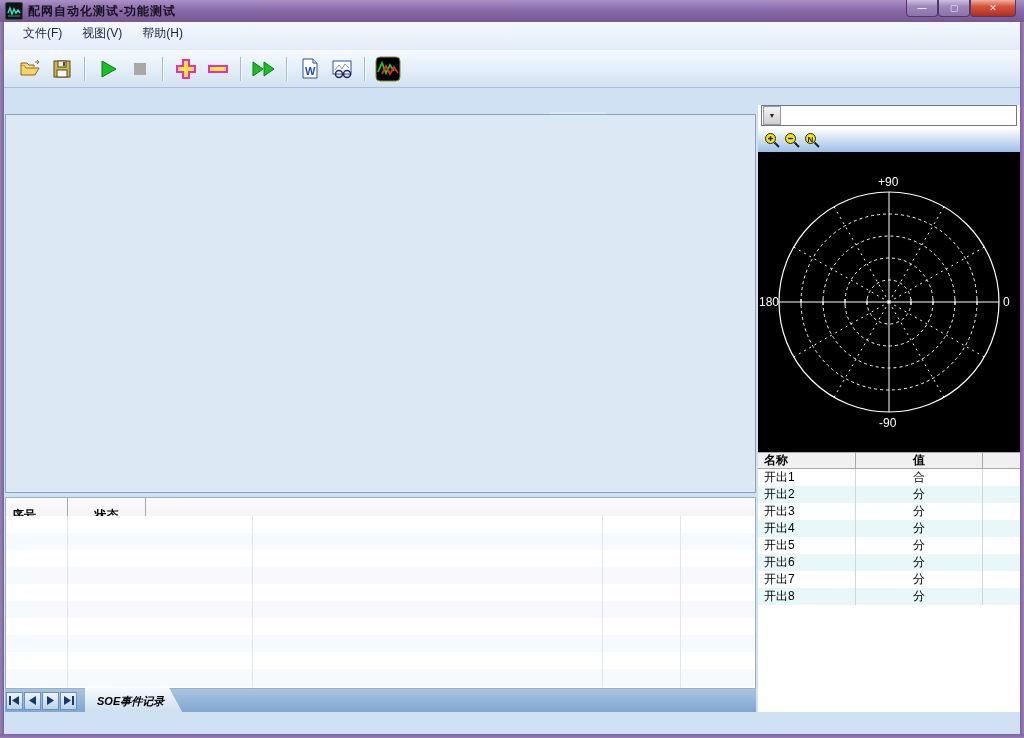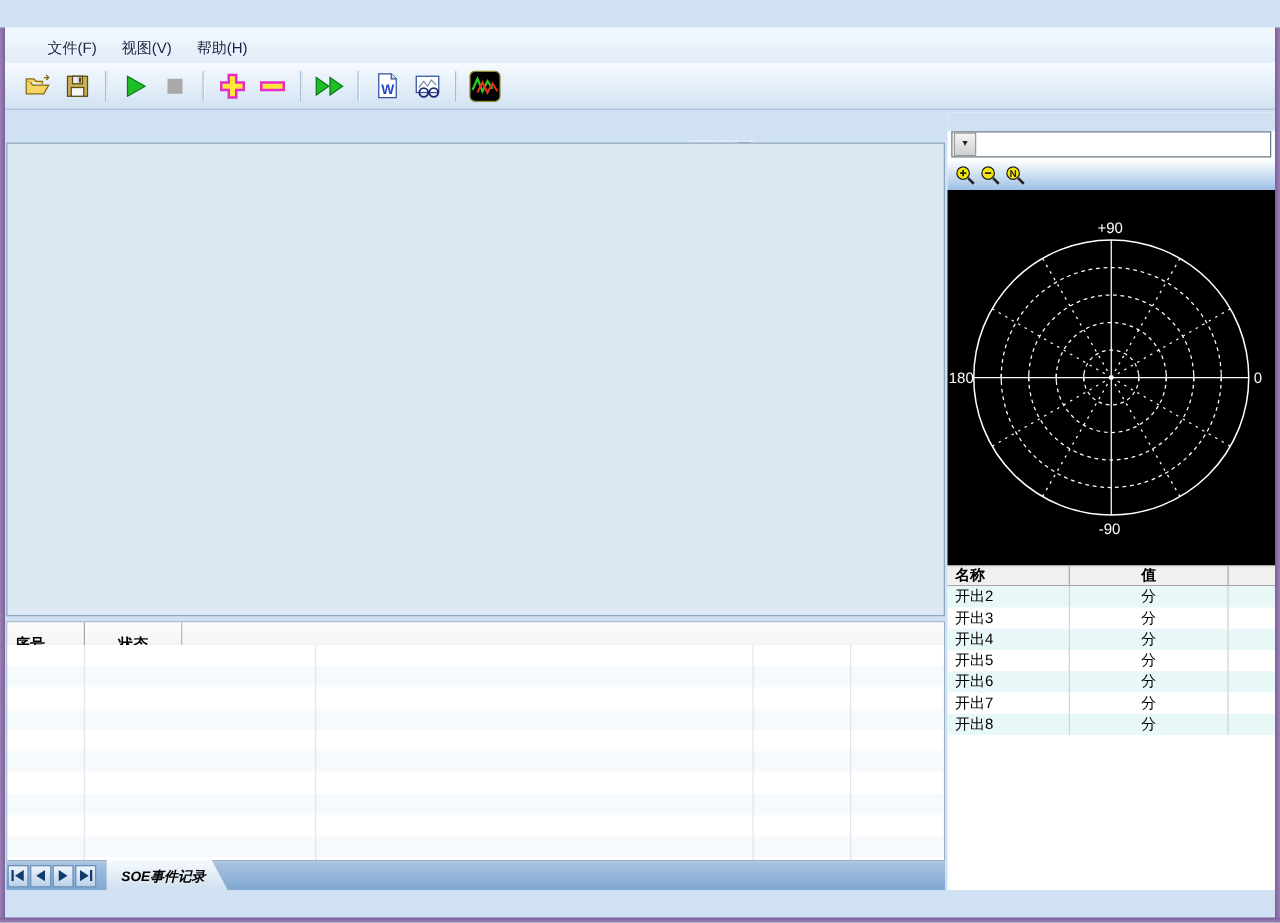--- a/index.html
+++ b/index.html
@@ -15,21 +15,21 @@
   .appicon svg{position:absolute;left:0;top:0;}
   .title{font-weight:bold;color:#15101e;letter-spacing:1px;}
   .winbtns{position:absolute;right:8px;top:0;display:flex;}
   .wbtn{height:16px;border:1px solid #4e3a68;border-top:none;border-radius:0 0 4px 4px;
     display:flex;align-items:center;justify-content:center;color:#f2eef8;font-size:9px;font-weight:bold;
     background:linear-gradient(#cdbfde,#9d89bb 40%,#8a72ab);}
   .wbtn.close{background:linear-gradient(#f2b0a0,#d4543c 40%,#b03020);width:44px;}
   .wbtn.min,.wbtn.max{width:30px;}
   
   .menubar{position:absolute;left:4px;right:4px;top:22px;height:28px;background:linear-gradient(#f3f8fe,#e2edf9);
-    display:flex;align-items:flex-end;padding-left:24px;box-sizing:border-box;}
+    display:flex;align-items:flex-start;padding-left:9px;box-sizing:border-box;}
   .menu-item{padding:3px 10px;color:#1c2340;}
   .toolbar{position:absolute;left:4px;right:4px;top:50px;height:38px;
     background:linear-gradient(#f6fbff,#d2e2f2);border-bottom:1px solid #a9c0d8;
     display:flex;align-items:center;padding-left:10px;box-sizing:border-box;}
   .tbtn{width:28px;height:28px;display:flex;align-items:center;justify-content:center;margin:0 2px;}
   .tsep{width:1px;height:24px;background:#a8bcd0;border-right:1px solid #f4f9ff;margin:0 6px;}
   
   .tabstrip{position:absolute;left:8px;top:92px;height:23px;display:flex;z-index:5;}
   .tab{height:20px;margin-right:2px;padding:0 10px;display:flex;align-items:center;
     border:1px solid #96a8bd;border-bottom:none;border-radius:3px 3px 0 0;
@@ -124,20 +124,34 @@
     background:linear-gradient(#e6f1fb,#c3d9ef);z-index:45;}
   .status-text{position:absolute;left:10px;top:4px;color:#15202e;}
   .ssep{position:absolute;top:3px;bottom:3px;width:1px;background:#f6fafd;border-left:1px solid #9fb8d2;}
   text{font-family:"Liberation Sans","DejaVu Sans",sans-serif;}
 </style>
 </head>
 <body>
 
 <div class="win">
 
+  <div class="titlebar">
+    <div class="appicon">
+      <svg width="16" height="16">
+        <polyline points="2,10 4,5 6,11 8,6 10,10 12,7 14,10" fill="none" stroke="#3adfc0" stroke-width="1.4"></polyline>
+        <line x1="2" y1="13" x2="14" y2="13" stroke="#2a9a80" stroke-width="1"></line>
+      </svg>
+    </div>
+    <span class="title">配网自动化测试-功能测试</span>
+    <div class="winbtns">
+      <div class="wbtn min">—</div>
+      <div class="wbtn max">▢</div>
+      <div class="wbtn close">✕</div>
+    </div>
+  </div>
   <div class="borderL"></div>
   <div class="borderR"></div>
   <div class="borderB"></div>
 
   <div class="menubar">
       <div class="menu-item">文件(F)</div>
       <div class="menu-item">视图(V)</div>
       <div class="menu-item">帮助(H)</div>
     </div>
 
@@ -550,20 +564,24 @@
           <text x="121" y="275">-90</text>
         </g>
       </svg>
     </div>
     <div class="otable">
       <div class="ohead">
         <div class="oc0">名称</div>
         <div class="oc1">值</div>
       </div>
       <div id="outputs-body">
+          <div class="orow">
+            <div class="oc0">开出1</div>
+            <div class="oc1">合</div>
+          </div>
           <div class="orow alt">
             <div class="oc0">开出2</div>
             <div class="oc1">分</div>
           </div>
           <div class="orow">
             <div class="oc0">开出3</div>
             <div class="oc1">分</div>
           </div>
           <div class="orow alt">
             <div class="oc0">开出4</div>

